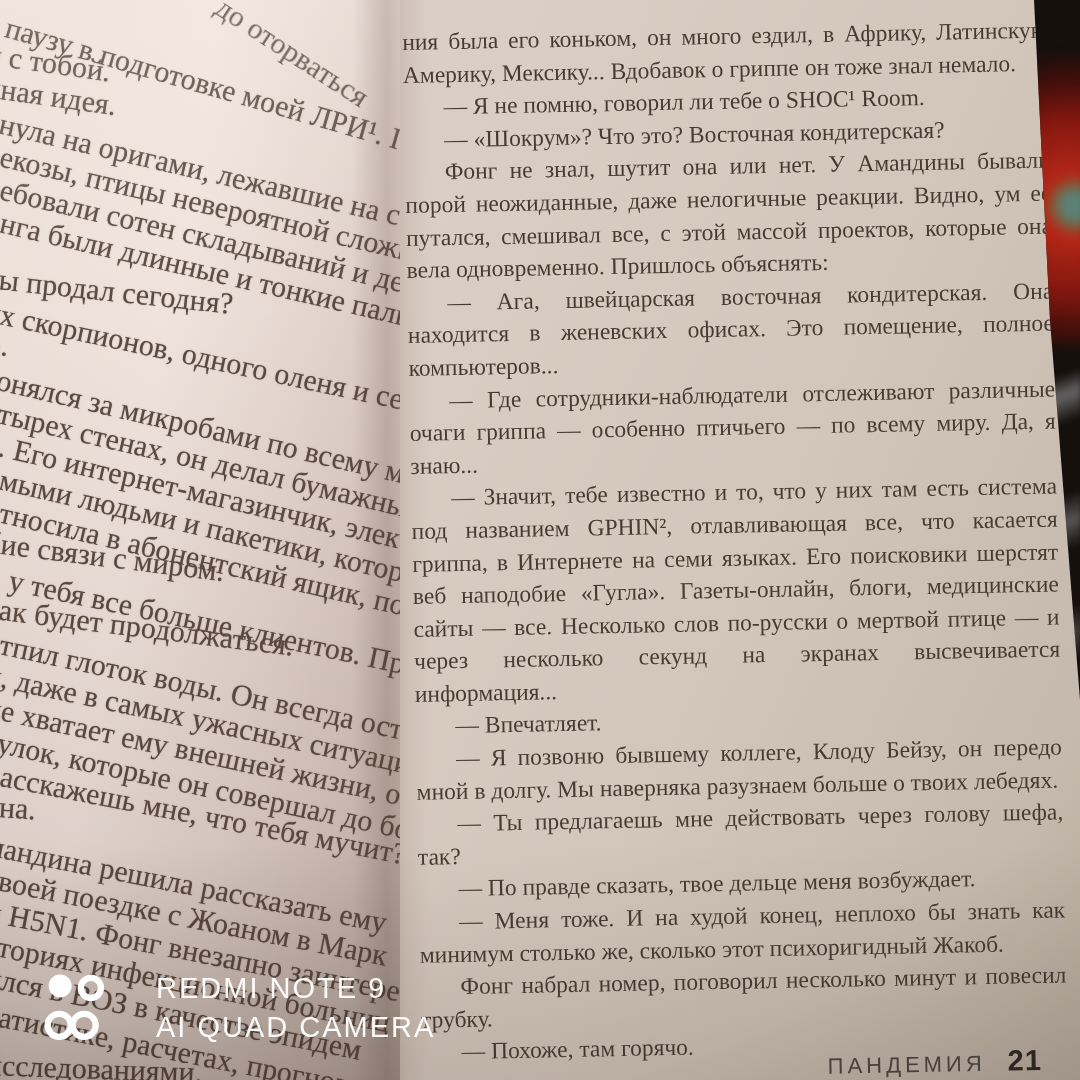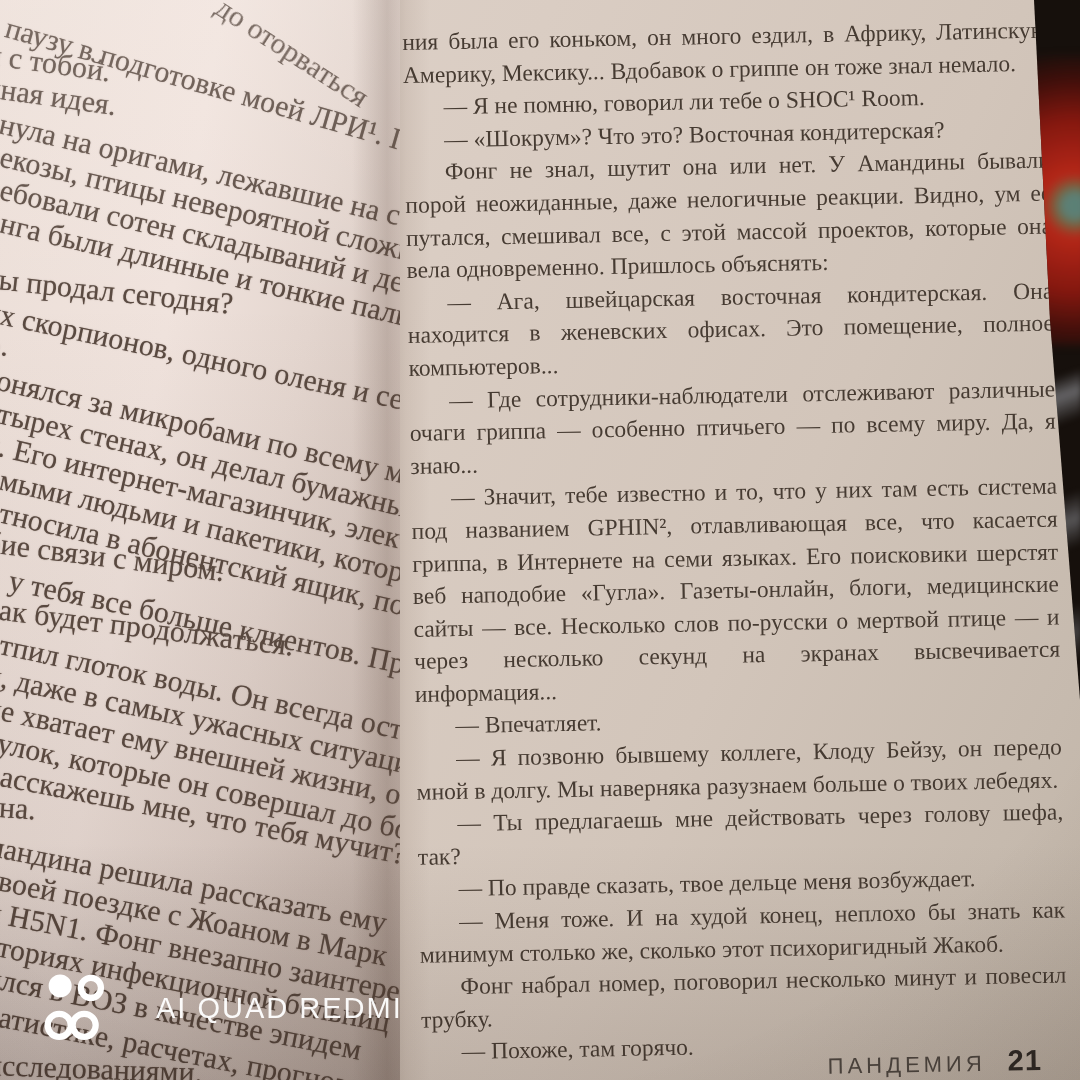--- a/index.html
+++ b/index.html
@@ -138,17 +138,18 @@
   <div class="vignette"></div>
 
   <div class="watermark">
     <svg class="wm-icon" viewBox="0 0 100 84">
       <circle cx="21" cy="19" r="12" fill="#ffffff"></circle>
       <circle cx="53" cy="21" r="10.5" fill="none" stroke="#ffffff" stroke-width="6.5"></circle>
       <circle cx="20" cy="60" r="12" fill="none" stroke="#ffffff" stroke-width="6.5"></circle>
       <circle cx="46" cy="60" r="12" fill="none" stroke="#ffffff" stroke-width="6.5"></circle>
     </svg>
     <div class="wm-text">
-      <div>AI QUAD REDMI</div>
+      <div>REDMI NOTE 9</div>
+      <div>AI QUAD CAMERA</div>
     </div>
   </div>
 
 </div>
 
 </body></html>

